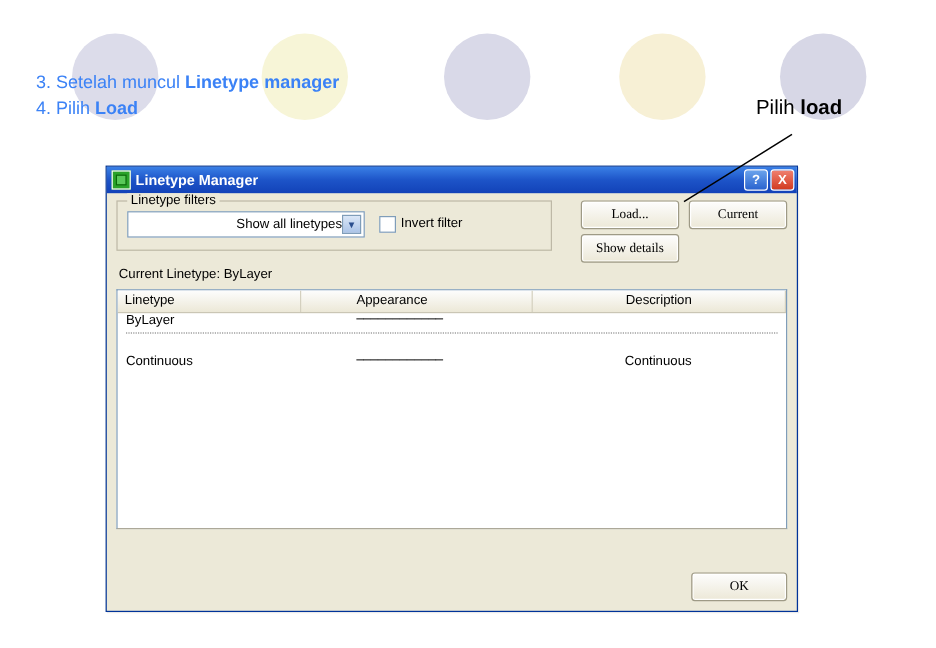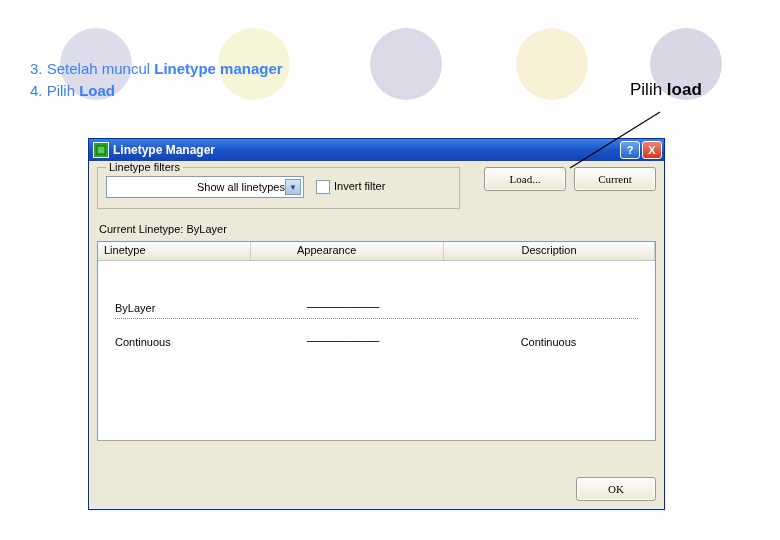--- a/index.html
+++ b/index.html
@@ -158,37 +158,36 @@
     font-size: 11px;
     padding: 2px 0 2px 2px;
   }
   .listbox {
     flex: 1;
     background: #fff;
     border: 1px solid #7f9db9;
     border-bottom: 1px solid #aca899;
     display:flex; flex-direction:column;
     overflow:hidden;
-    gap:41px;
   }
   .list-header {
     display:flex;
     background: linear-gradient(#fdfdfd,#ece8d7);
     border-bottom: 1px solid #cac6b5;
     height: 18px;
     font-size:11px;
   }
   .list-header > div {
     border-right: 1px solid #d4d0bf;
     padding: 2px 6px;
   }
   .col-lt { width: 140px; }
   .col-app { width: 140px; margin-left: 40px; }
   .col-desc { flex: 1; text-align: center; }
-  .list-body { flex:1; padding: 0px 11px; }
+  .list-body { flex:1; padding: 0px 1px; }
   .list-row { display:flex; height:15px; font-size:11px; }
   .list-row > div { padding: 0 6px; overflow:hidden; white-space:nowrap; }
   .list-row .col-app { font-family: monospace; letter-spacing:0px; font-size:10px;}
   .dotted-sep { border-bottom:1px dotted #888; margin: 0 6px 2px 6px; height:1px;}
   .footer {
     display:flex; justify-content:flex-end; gap:8px;
     padding-top:4px;
   }
   .footer .btn { width: 78px; margin-top: 28px; }
 </style>
@@ -247,20 +246,21 @@
           </div>
           <label class="checkbox">
             <span class="box"></span>
             <span>Invert filter</span>
           </label>
         </div>
       </div>
       <div class="side-btns">
         <div class="btn">Load...</div>
         <div class="btn">Current</div>
+        <div class="btn">Show details</div>
       </div>
     </div>
 
     <div class="current-line">Current Linetype: ByLayer</div>
 
     <div class="listbox">
       <div class="list-header">
         <div class="col-lt">Linetype</div>
         <div class="col-app">Appearance</div>
         <div class="col-desc">Description</div>

